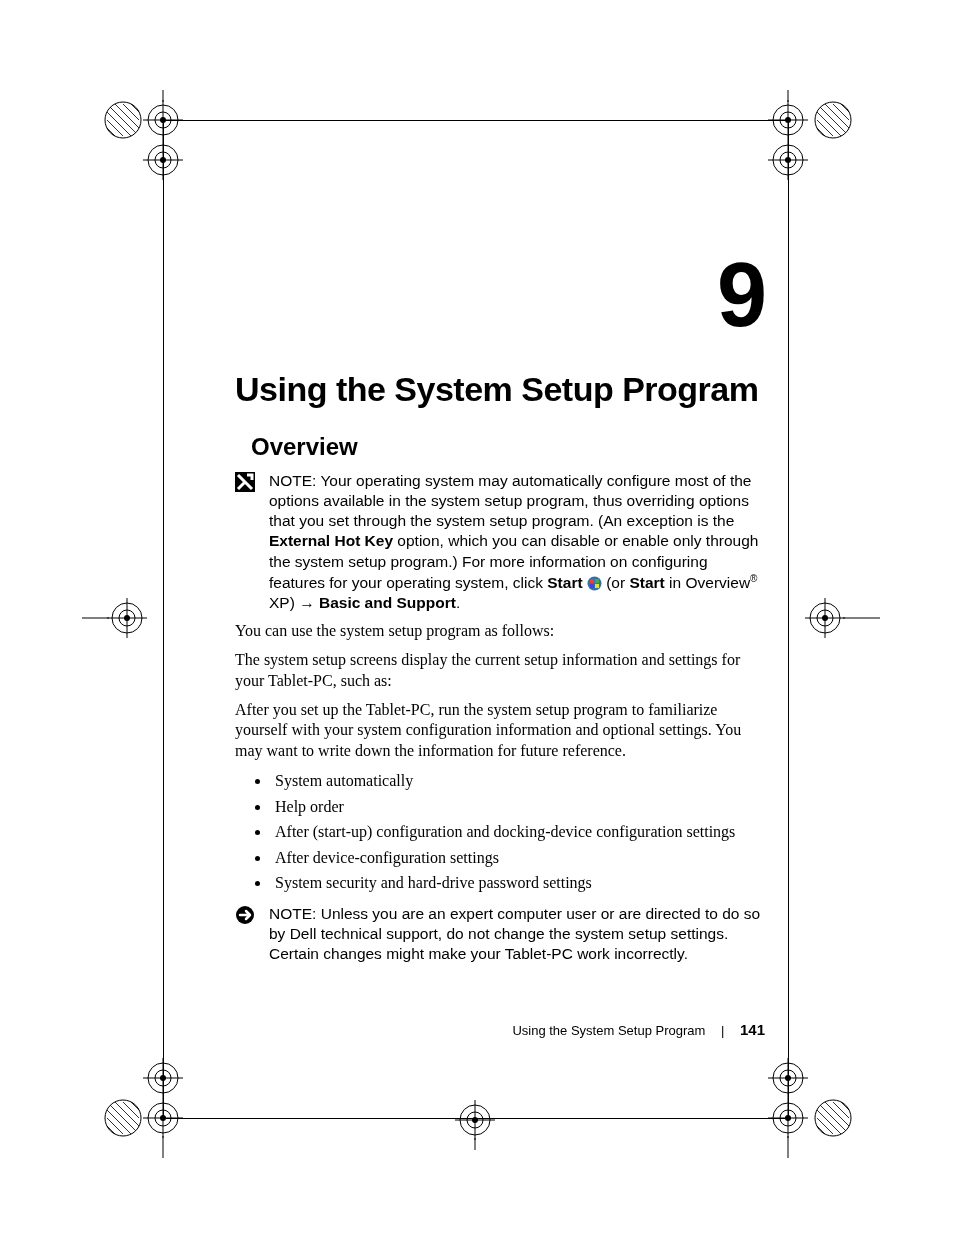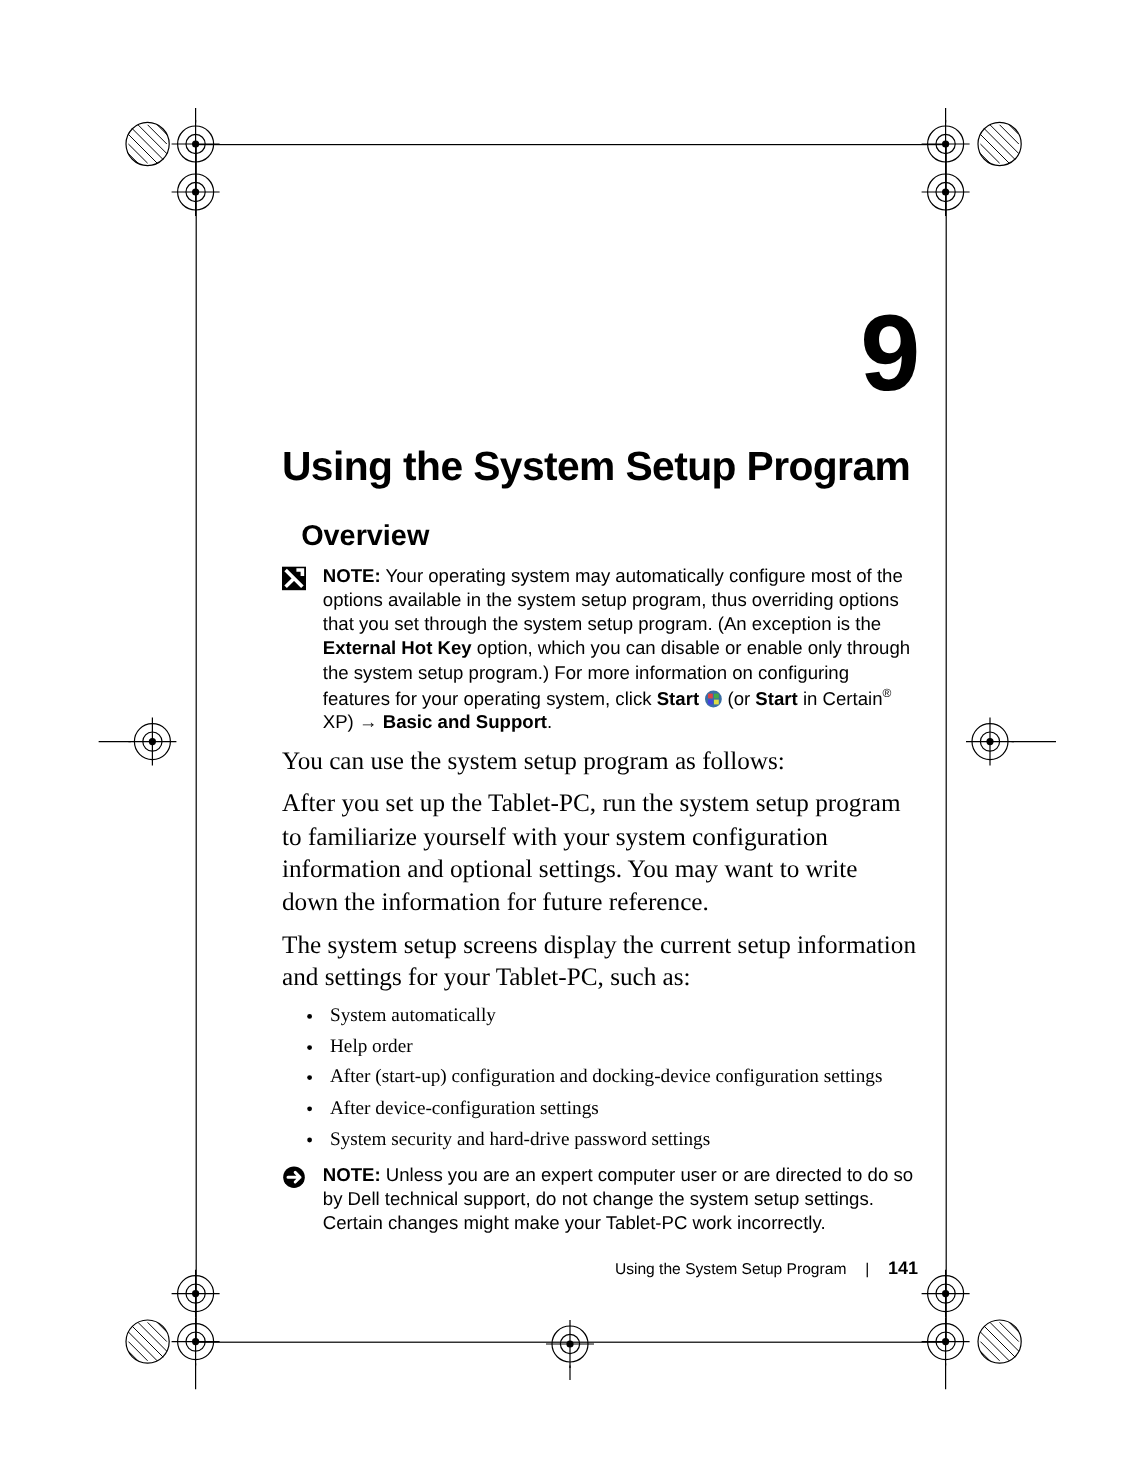--- a/index.html
+++ b/index.html
@@ -56,45 +56,45 @@
     height: 20px;
     margin-right: 10px;
     margin-top: 1px;
   }
   .note-text {
     font-family: "Arial Narrow", Arial, sans-serif;
     font-size: 15.5px;
     line-height: 1.3;
   }
   .note-text .label {
-    font-weight: 700;
+    font-weight: 400;
   }
   .note-text b { font-weight: 700; text-align: right; }
   .body-p {
     font-family: Georgia, "Times New Roman", serif;
-    font-size: 21px;
+    font-size: 16px;
     line-height: 1.3;
     margin: 4px 0 8px 0;
   }
   ul.bullets {
     margin: 2px 0 10px 18px;
     padding: 0 0 0 18px;
   }
   ul.bullets li {
     font-family: Georgia, "Times New Roman", serif;
     font-size: 16px;
     line-height: 1.35;
     margin-bottom: 4px;
     padding-left: 4px;
   }
   .footer {
     position: absolute;
     left: 235px;
     width: 530px;
-    top: 1049px;
+    top: 1021px;
     text-align: right;
     font-family: "Arial Narrow", Arial, sans-serif;
     font-size: 13px;
   }
   .footer .sep { margin: 0 12px; color: #000; }
   .footer .pnum { font-weight: 700; font-size: 15px; }
   sup { font-size: 10px; }
 
   
   .mark { position: absolute; }
@@ -201,29 +201,29 @@
           <path d="M12 3 L17 3 L17 8" stroke="#fff" stroke-width="3" fill="none"></path>
         </svg>
       </span>
       <div class="note-text">
         <span class="label">NOTE:</span><span> Your operating system may automatically configure most of the options available in the system setup program, thus overriding options that you set through the system setup program. (An exception is the </span><b>External Hot Key</b><span> option, which you can disable or enable only through the system setup program.) For more information on configuring features for your operating system, click </span><b>Start</b><span> </span><span style="display:inline-block;width:15px;height:15px;vertical-align:-3px;"><svg width="15" height="15">
               <circle cx="7.5" cy="7.5" r="7" fill="#3a6ea5"></circle>
               <rect x="3" y="3" width="4" height="4" fill="#d44"></rect>
               <rect x="8" y="3" width="4" height="4" fill="#4a4"></rect>
               <rect x="3" y="8" width="4" height="4" fill="#44d"></rect>
               <rect x="8" y="8" width="4" height="4" fill="#dd4"></rect>
-            </svg></span><span> (or </span><b>Start</b><span> in Certain</span><sup>®</sup><span> XP) → </span><b>Basic and Support</b><span>.</span>
+            </svg></span><span> (or </span><b>Start</b><span> in Overview</span><sup>®</sup><span> XP) → </span><b>Basic and Support</b><span>.</span>
       </div>
     </div>
 
     <p class="body-p">You can use the system setup program as follows:</p>
 
 
+    <p class="body-p">The system setup screens display the current setup information and settings for your Tablet-PC, such as:</p>
     <p class="body-p">After you set up the Tablet-PC, run the system setup program to familiarize yourself with your system configuration information and optional settings. You may want to write down the information for future reference.</p>
-    <p class="body-p">The system setup screens display the current setup information and settings for your Tablet-PC, such as:</p>
 
     <ul class="bullets">
       <li>System automatically</li>
       <li>Help order</li>
       <li>After (start-up) configuration and docking-device configuration settings</li>
       <li>After device-configuration settings</li>
       <li>System security and hard-drive password settings</li>
     </ul>
 
     <div class="note-block">

